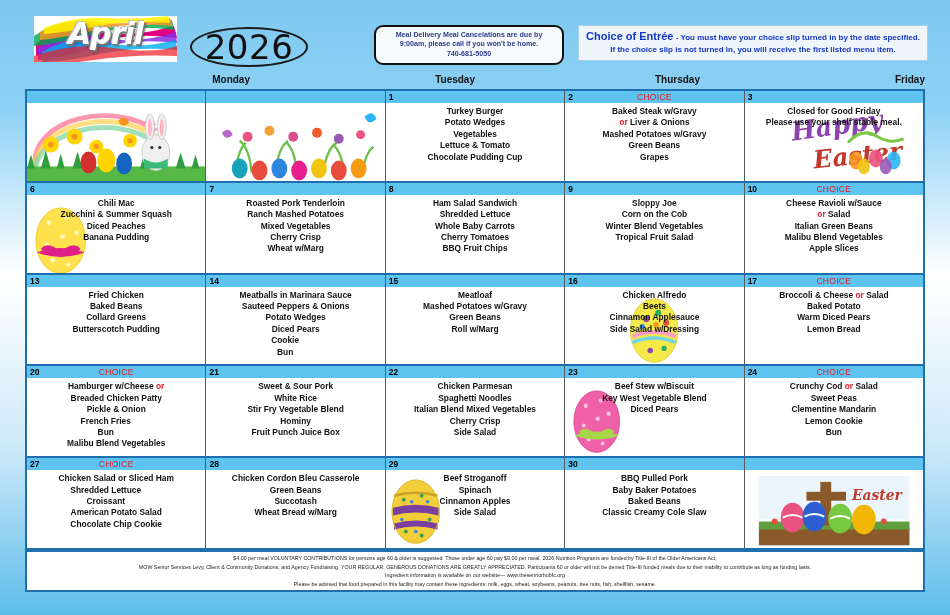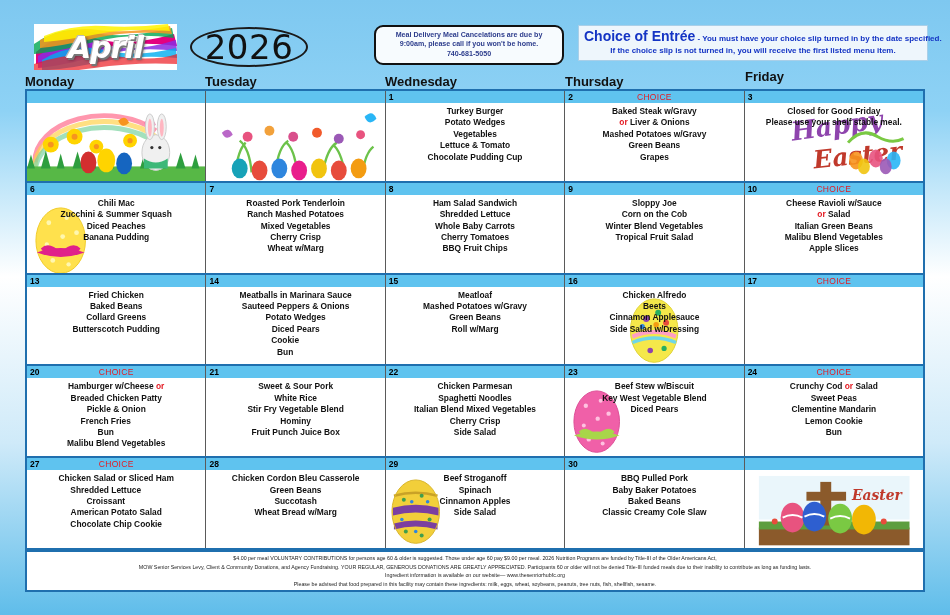--- a/index.html
+++ b/index.html
@@ -15,24 +15,24 @@
   }
 
   
   .header {
     position: absolute;
     left: 0; top: 0;
     width: 950px; height: 72px;
   }
   .month-logo {
     position: absolute;
-    left: 34px; top: 24px;
+    left: 34px; top: 16px;
     width: 143px; height: 46px;
     background: #ffffff;
-    display: flex; align-items: center; justify-content: center;
+    display: flex; align-items: flex-start; justify-content: center;
     overflow: hidden;
   }
   .month-logo .brush {
     position: absolute; left: 0; top: 0; width: 100%; height: 100%;
   }
   .month-logo .mtext {
     position: relative;
     font-family: "DejaVu Sans", sans-serif;
     font-weight: bold;
     font-size: 30px;
@@ -84,33 +84,33 @@
     padding: 4px 5px 0 5px;
   }
   .choice-line {
     font-size: 8px;
     line-height: 12px;
     color: #1434c4;
     font-weight: bold;
     text-align: center;
     white-space: nowrap;
   }
-  .choice-line .ttl { font-size: 14px; }
+  .choice-line .ttl { font-size: 11px; }
 
   
   .daynames {
     position: absolute;
     left: 25px; top: 74px;
     width: 900px; height: 14px;
     display: flex;
   }
   .daynames div {
     flex: 1;
-    text-align: left;
-    font-size: 13px;
+    text-align: right;
+    font-size: 10px;
     font-weight: bold;
     color: #111;
   }
   .daynames div:nth-child(5) { position: relative; top: -5px; }
 
   
   .grid {
     position: absolute;
     left: 25px; top: 89px;
     width: 900px; height: 461px;
@@ -233,21 +233,20 @@
     <div class="choice-line">
       <span class="ttl">Choice of Entrée</span><span> - You must have your choice slip turned in by the date specified.</span>
     </div>
     <div class="choice-line">If the choice slip is not turned in, you will receive the first listed menu item.</div>
   </div>
 </div>
 
 <div class="daynames">
   <div>Monday</div>
   <div>Tuesday</div>
-  <div>Wednesday</div>
   <div>Thursday</div>
   <div>Friday</div>
 </div>
 
 <div class="grid" id="grid">
     <div class="week">
       <div class="cell empty">
         <div class="datebar">
           <span class="datenum"></span>
         </div>
@@ -527,20 +526,26 @@
           <div class="item">Chicken Alfredo</div>
           <div class="item">Beets</div>
           <div class="item">Cinnamon Applesauce</div>
           <div class="item">Side Salad w/Dressing</div>
         </div>
       </div>
       <div class="cell">
         <div class="datebar">
           <span class="datenum">17</span>
           <span class="choicetag">CHOICE</span>
+        </div>
+        <div class="menu">
+          <div class="item">Broccoli &amp; Cheese <span class="or">or</span> Salad</div>
+          <div class="item">Baked Potato</div>
+          <div class="item">Warm Diced Pears</div>
+          <div class="item">Lemon Bread</div>
         </div>
       </div>
     </div>
     <div class="week">
       <div class="cell">
         <div class="datebar">
           <span class="datenum">20</span>
           <span class="choicetag">CHOICE</span>
         </div>
         <div class="menu">

